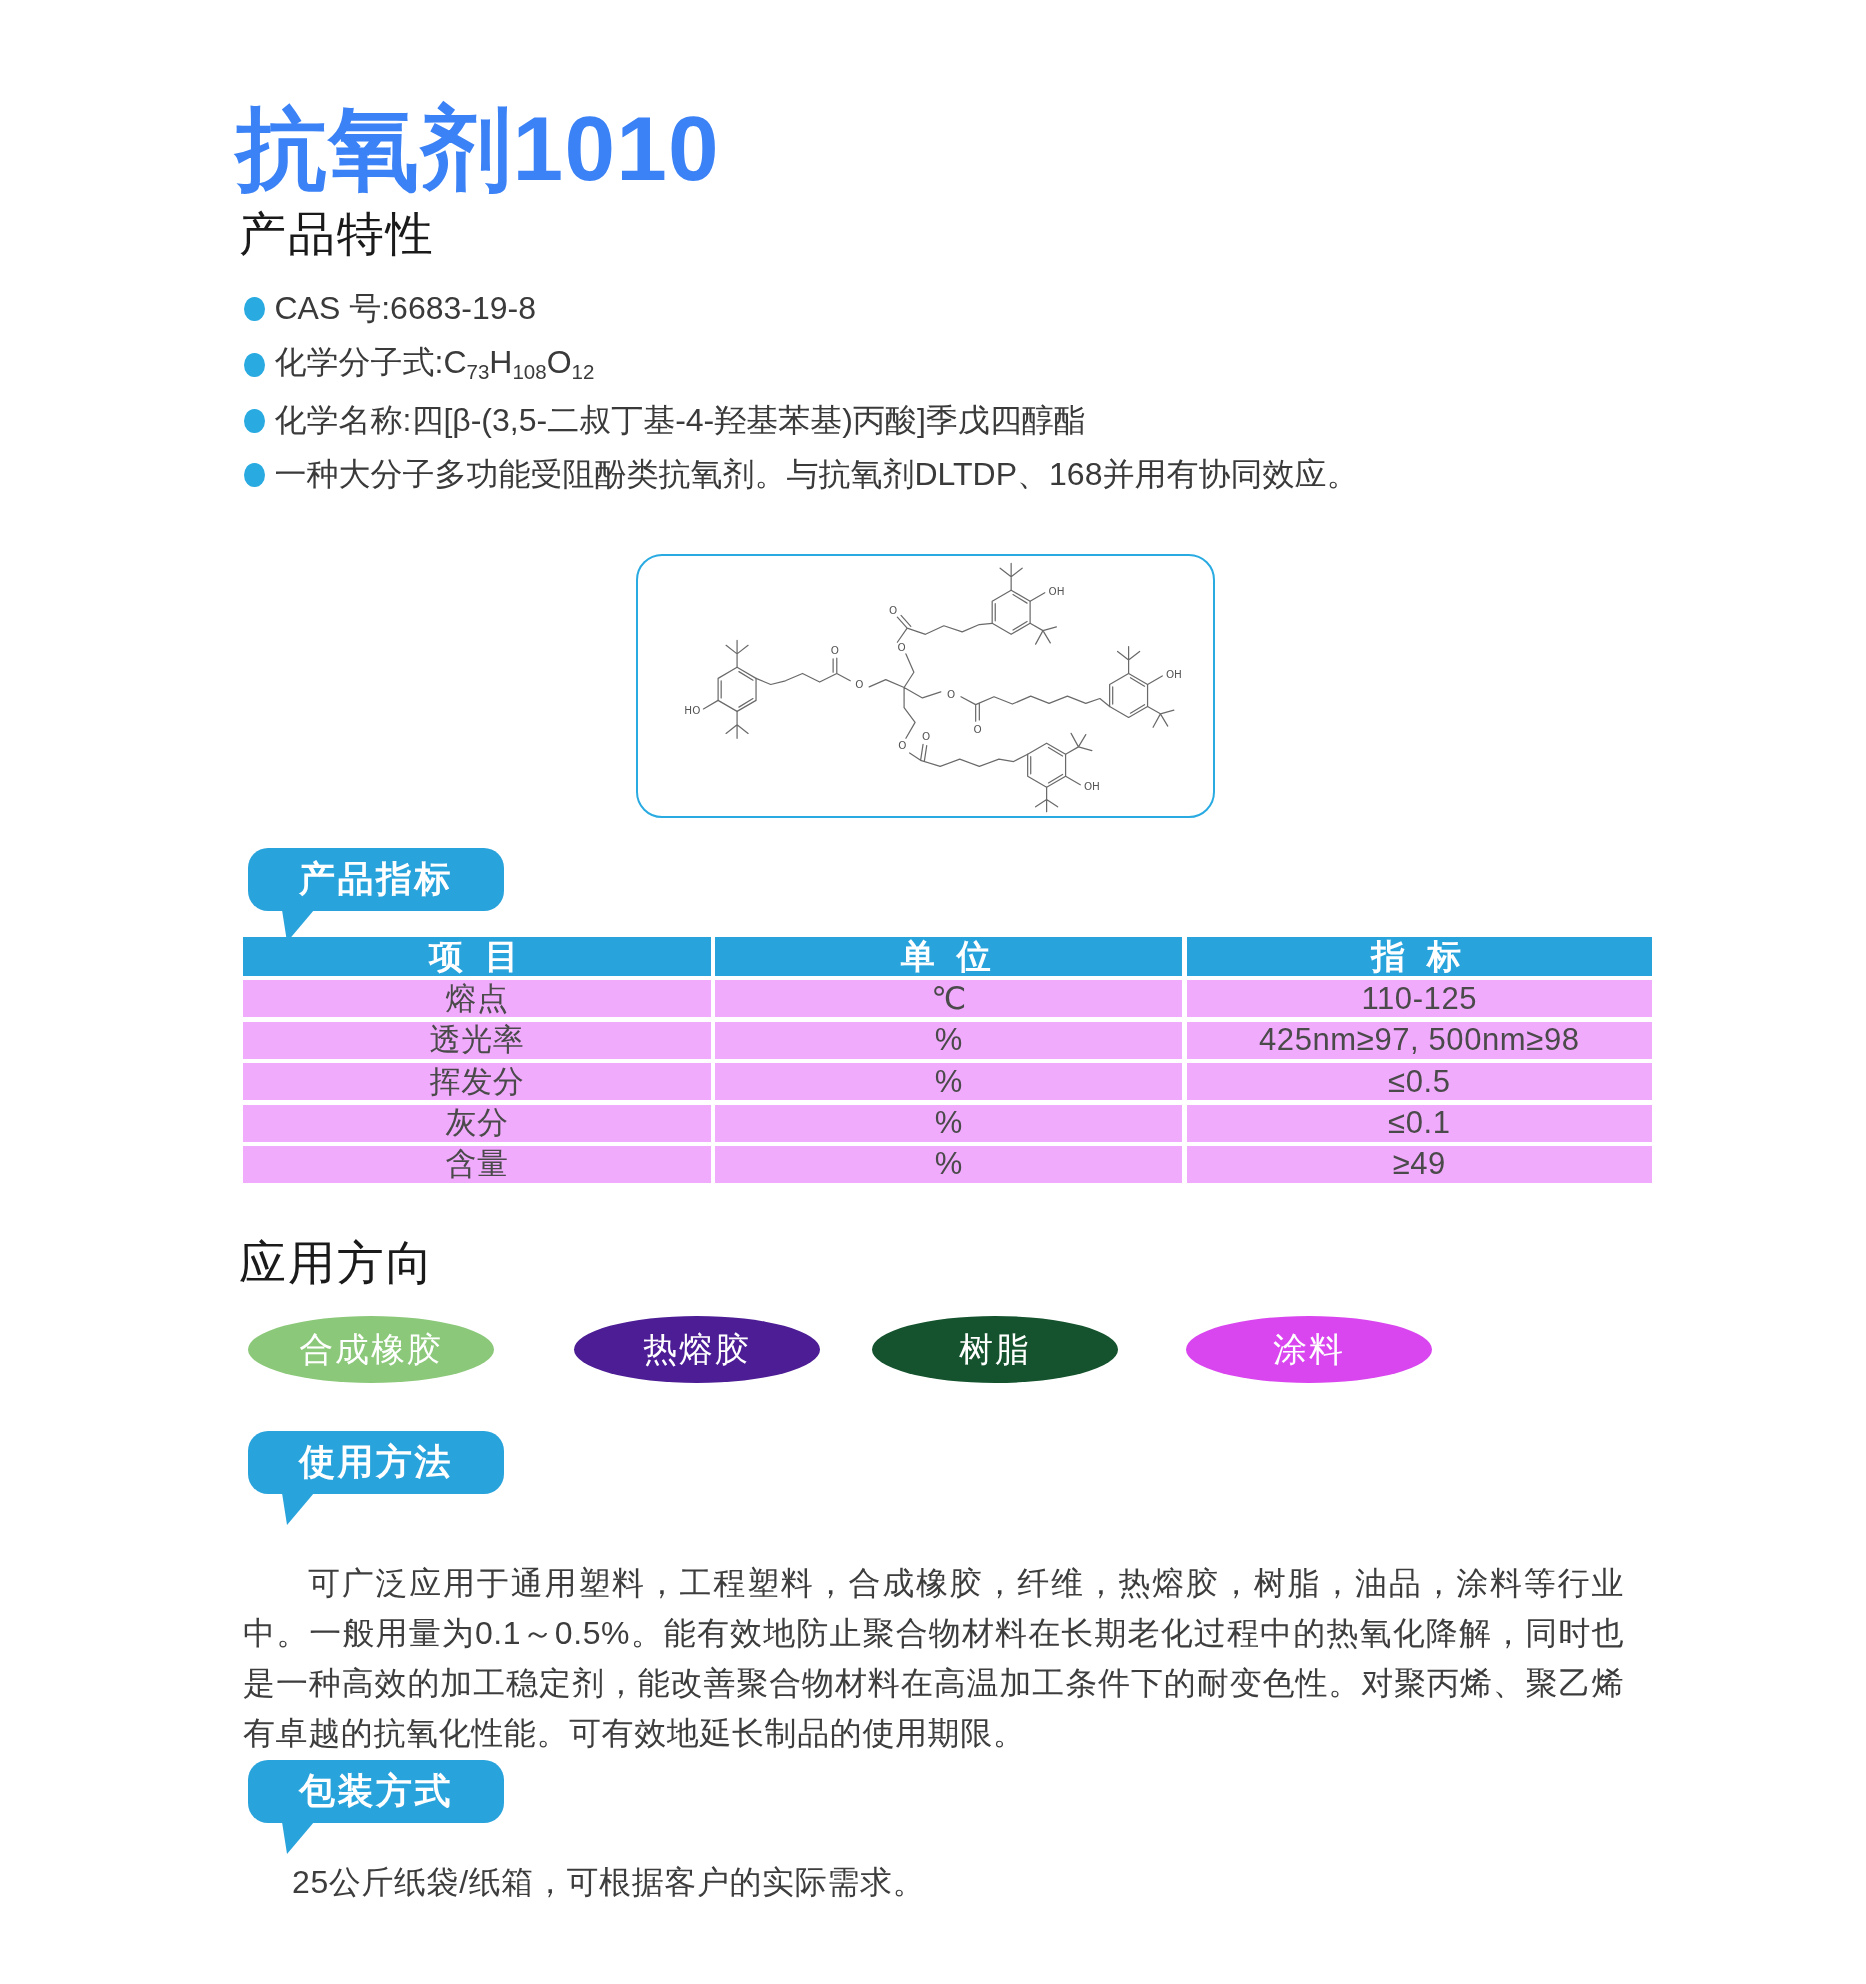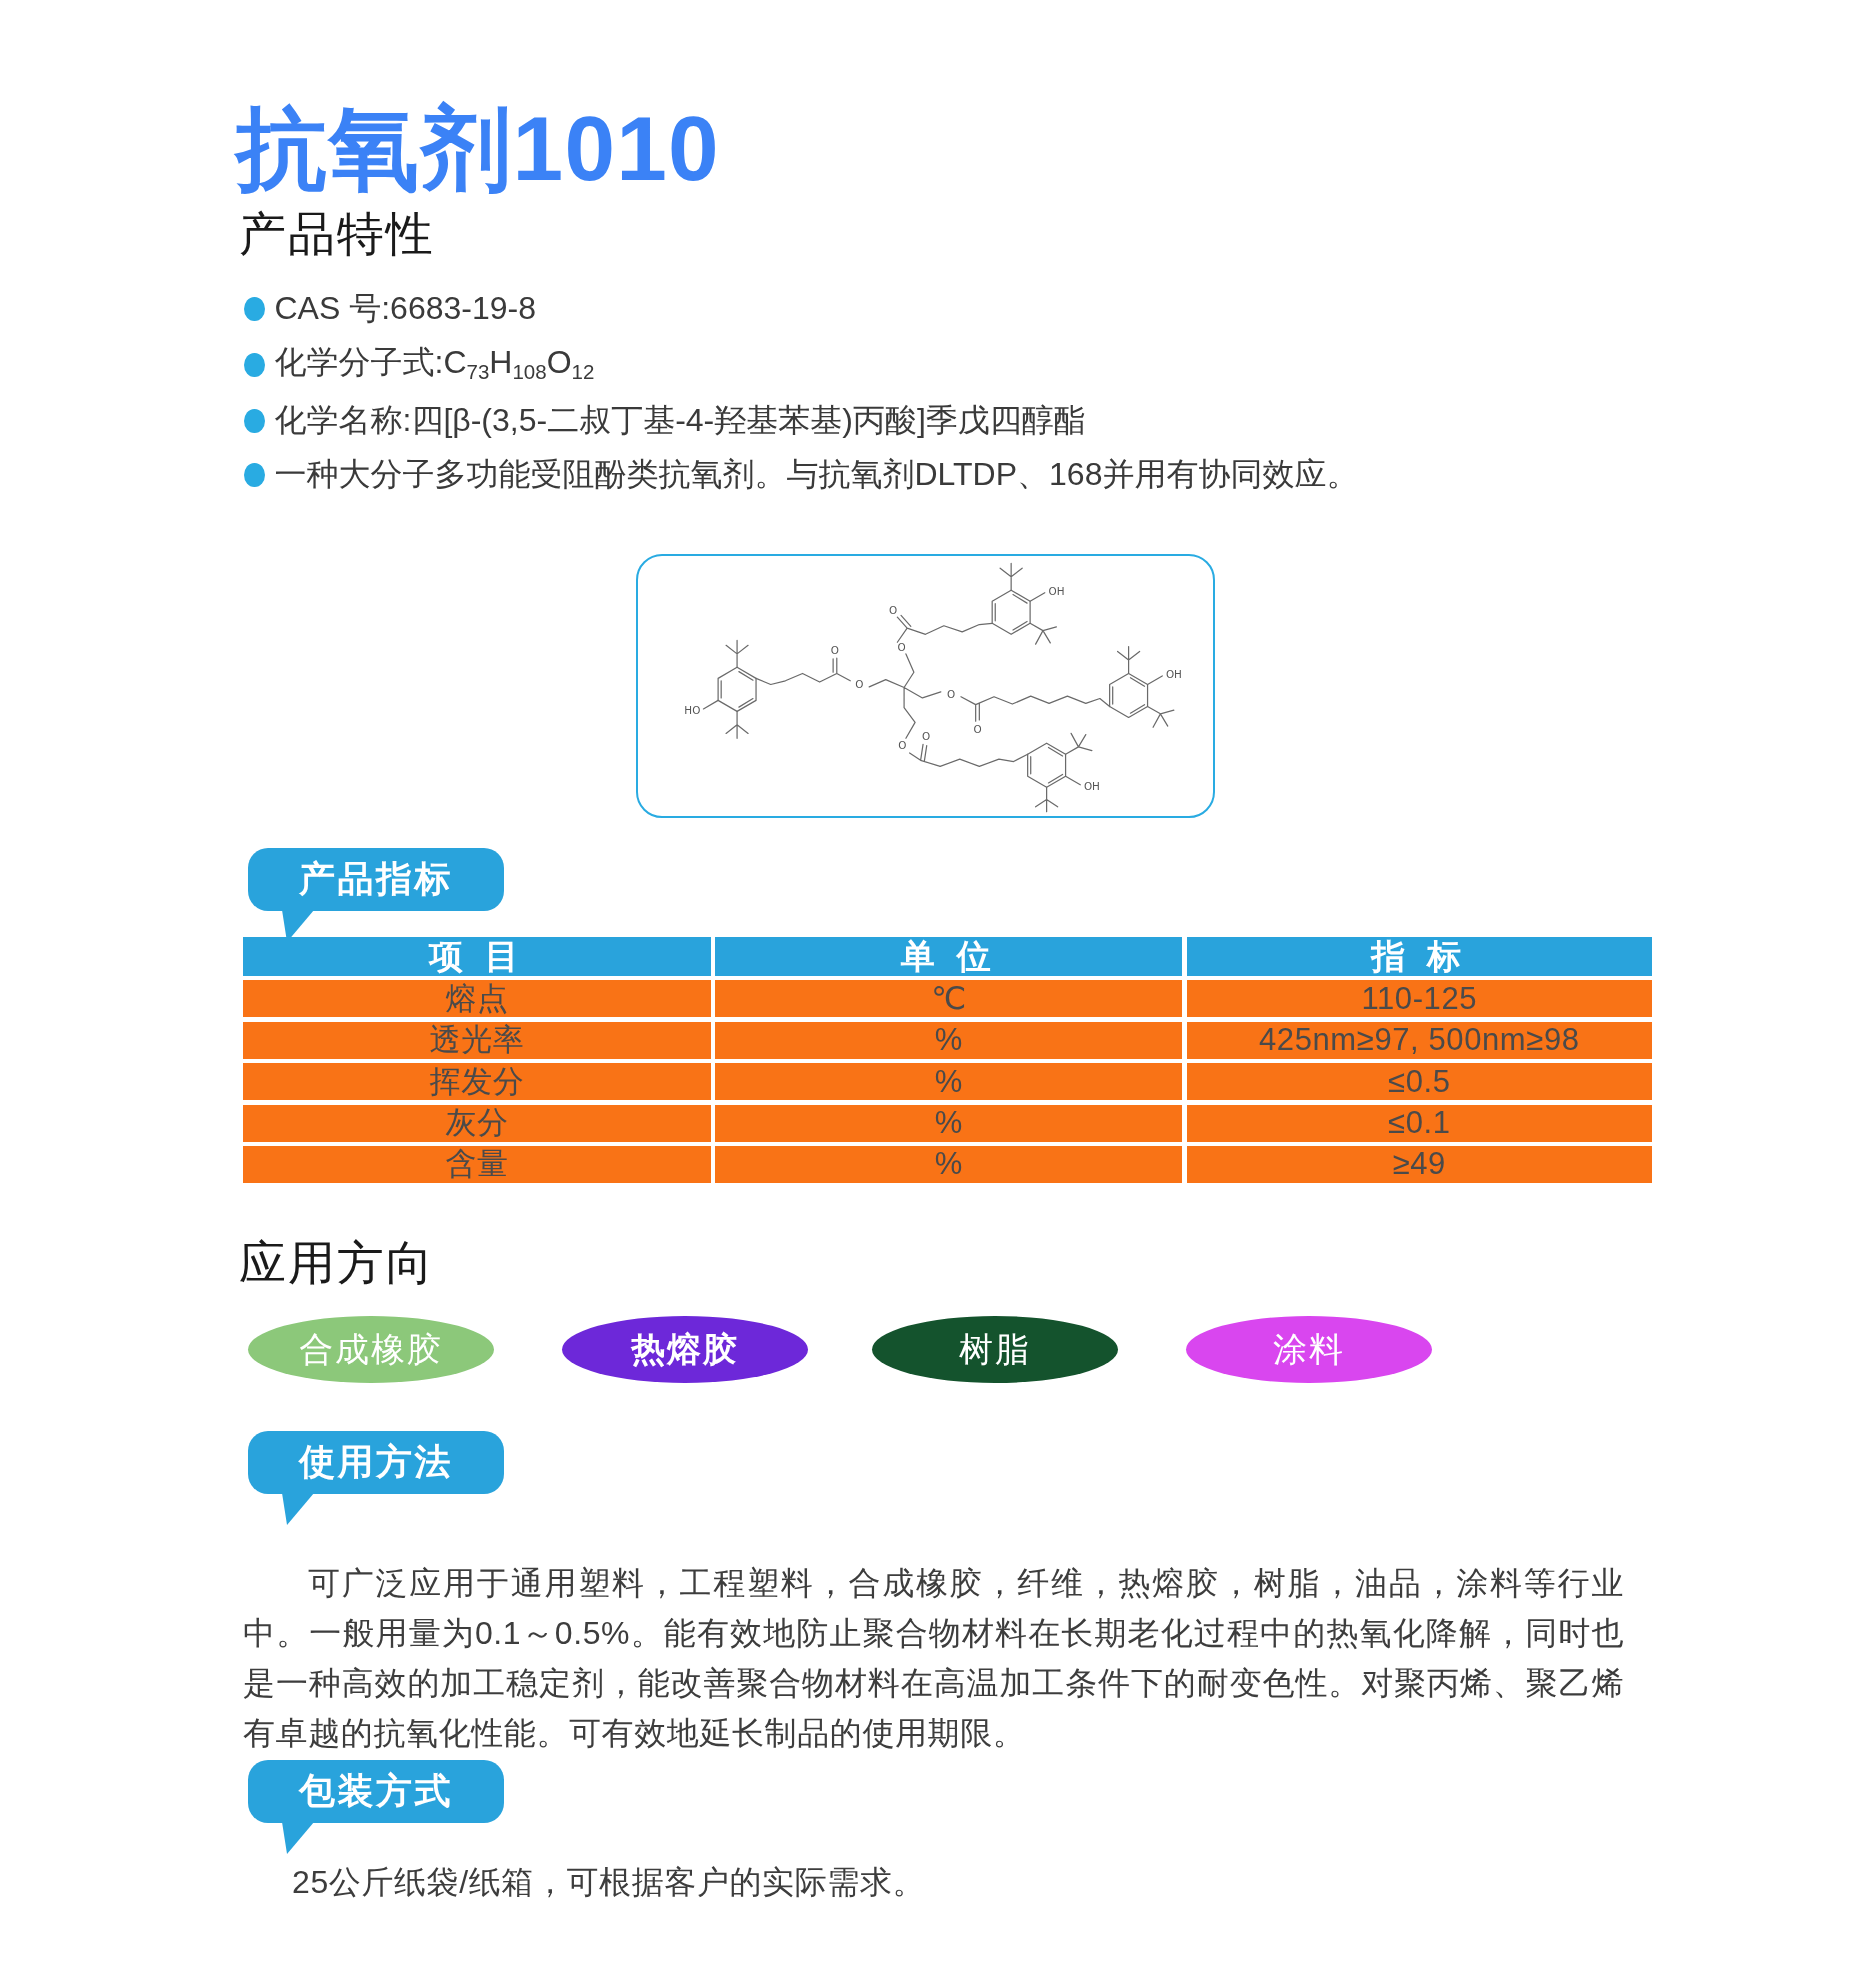--- a/index.html
+++ b/index.html
@@ -42,21 +42,21 @@
   }
   .spec-table{
     left:243px;top:937px;width:1400px;display:grid;
     grid-template-columns:468px 467px 465px;column-gap:4.4px;row-gap:4.4px;
   }
   .spec-th{
     height:39px;background:#29A3DC;color:#fff;font-size:34px;font-weight:bold;
     display:flex;align-items:center;justify-content:center;letter-spacing:6.2px;
   }
   .spec-td{
-    height:37px;background:#f97316;color:#4a4a4a;font-size:31px;
+    height:37px;background:#f0abfc;color:#4a4a4a;font-size:31px;
     display:flex;align-items:center;justify-content:center;letter-spacing:0.6px;
   }
   .apps{left:0;top:1316px;width:1796px;height:67px;}
   .app-ellipse{
     position:absolute;top:0;width:246px;height:67px;border-radius:50%;
     display:flex;align-items:center;justify-content:center;color:#fff;font-size:34px;
     letter-spacing:1.9px;
   }
   .para{
     left:243px;top:1558px;width:1381px;font-size:32px;line-height:50px;color:#3d3d3d;
@@ -179,21 +179,21 @@
     <div class="spec-td">%</div>
     <div class="spec-td">≥49</div>
   </div>
 
   <div class="abs sec-heading" style="left:239px;top:1239px;">应用方向</div>
 
   <div class="abs apps">
     <div class="app-ellipse" style="left: 248px; background-color: rgb(140, 200, 122);">
       <span>合成橡胶</span>
     </div>
-    <div class="app-ellipse" style="left: 562px; background-color: #6d28d9; font-weight: bold;">
+    <div class="app-ellipse" style="left: 574px; background-color: #4c1d95;">
       <span>热熔胶</span>
     </div>
     <div class="app-ellipse" style="left: 872px; background-color: #14532d;">
       <span>树脂</span>
     </div>
     <div class="app-ellipse" style="left: 1186px; background-color: #d946ef;">
       <span>涂料</span>
     </div>
   </div>
 

